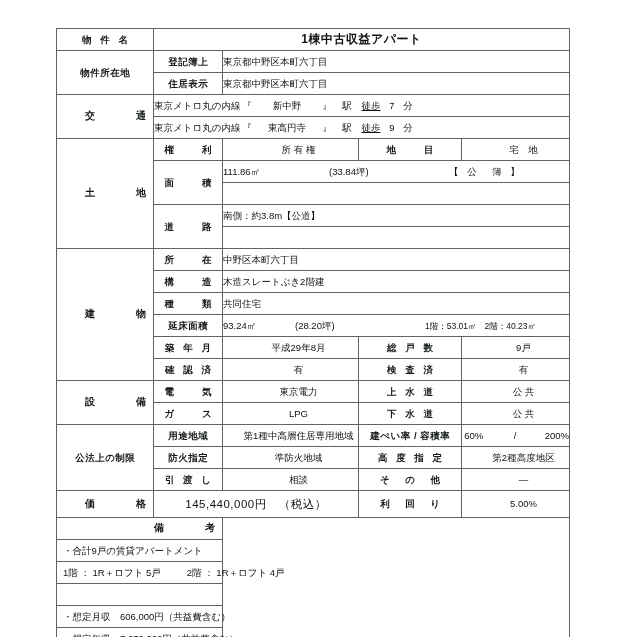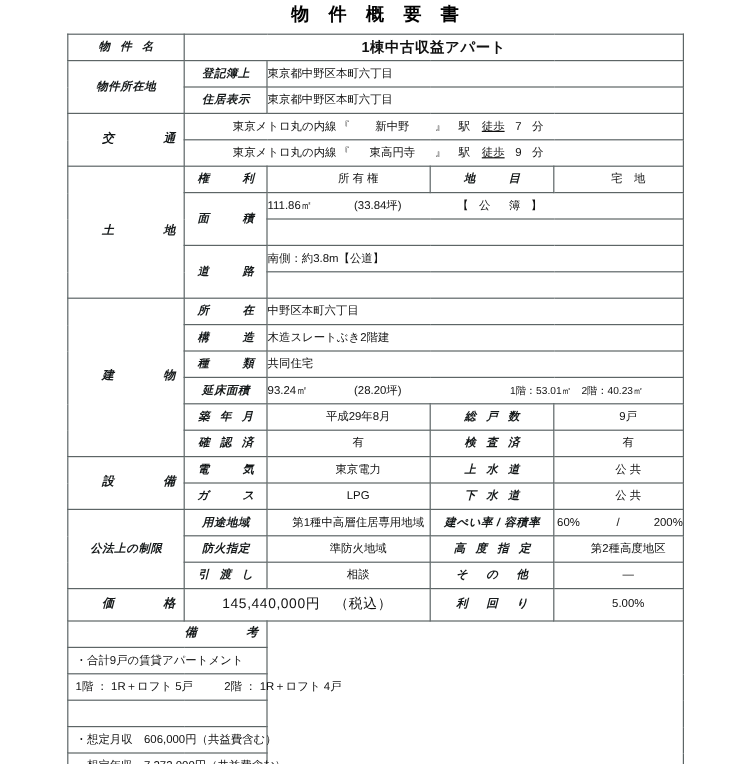--- a/index.html
+++ b/index.html
@@ -52,21 +52,20 @@
   }
   
   td.hdr {
     background: #ccd3d1;
     text-align: center;
     font-weight: bold;
     color: #15191a;
     font-size: 9.5px;
     letter-spacing: 3px;
     text-indent: 3px;
-    font-style: italic;
   }
   td.hdr.tight { letter-spacing: 0.5px; text-indent: 0.5px; }
   td.hdr.big { font-size: 10px; letter-spacing: 7px; text-indent: 7px; text-align: right; }
   td.val {
     text-align: left;
     padding-left: 8px;
     font-size: 9.5px;
     color: #111;
   }
   td.val.ctr { text-align: center; padding-left: 16px; }
@@ -77,51 +76,50 @@
     padding-left: 0;
     letter-spacing: 0.5px;
   }
   td.val.price {
     text-align: center;
     font-size: 11.5px;
     padding-left: 0;
     letter-spacing: 0.5px;
   }
   td.blank { background: #ffffff; }
-  .traffic-line { display: flex; align-items: center; white-space: nowrap; margin-left: 40px; }
+  .traffic-line { display: flex; align-items: center; white-space: nowrap; }
   .tl-line { width: 84px; }
   .tl-br { width: 18px; text-align: center; }
   .tl-stn { width: 62px; text-align: center; }
   .tl-br2 { width: 18px; text-align: center; }
   .tl-eki { width: 22px; text-align: center; }
   .tl-walk { width: 26px; text-align: center; text-decoration: underline; }
   .tl-min { width: 16px; text-align: center; }
   .tl-fun { width: 16px; text-align: center; }
-  .area-line { display: flex; white-space: nowrap; }
+  .area-line { display: flex; white-space: nowrap; gap: 34px; }
   .ar-m2 { width: 72px; }
   .ar-tsubo { width: 86px; }
   .ar-kind { letter-spacing: 3px; }
   .fl-line { display: flex; white-space: nowrap; align-items: baseline; }
   .fl-m2 { width: 72px; }
   .fl-tsubo { width: 130px; }
   .fl-detail { font-size: 8.5px; }
   .fl-detail span.f2 { margin-left: 8px; }
   .ratio-line { display: flex; white-space: nowrap; justify-content: center; gap: 22px; }
   .ratio-line .rb { width: 46px; text-align: center; }
   .ratio-line .rs { width: 30px; text-align: center; }
   .ratio-line .rv { width: 46px; text-align: center; }
   .remark-text { padding-left: 6px; white-space: nowrap; font-size: 9.5px; }
   .remark-text .gap { display: inline-block; width: 26px; }
 </style>
 </head>
 <body>
 
 <div id="doc-root">
 
-  <div class="doc-title">物 件 概 要 書</div>
 
   <table class="sheet">
     <colgroup>
       <col style="width:97px">
       <col style="width:69px">
       <col style="width:136px">
       <col style="width:103px">
       <col style="width:108px">
     </colgroup>
     <tbody>

